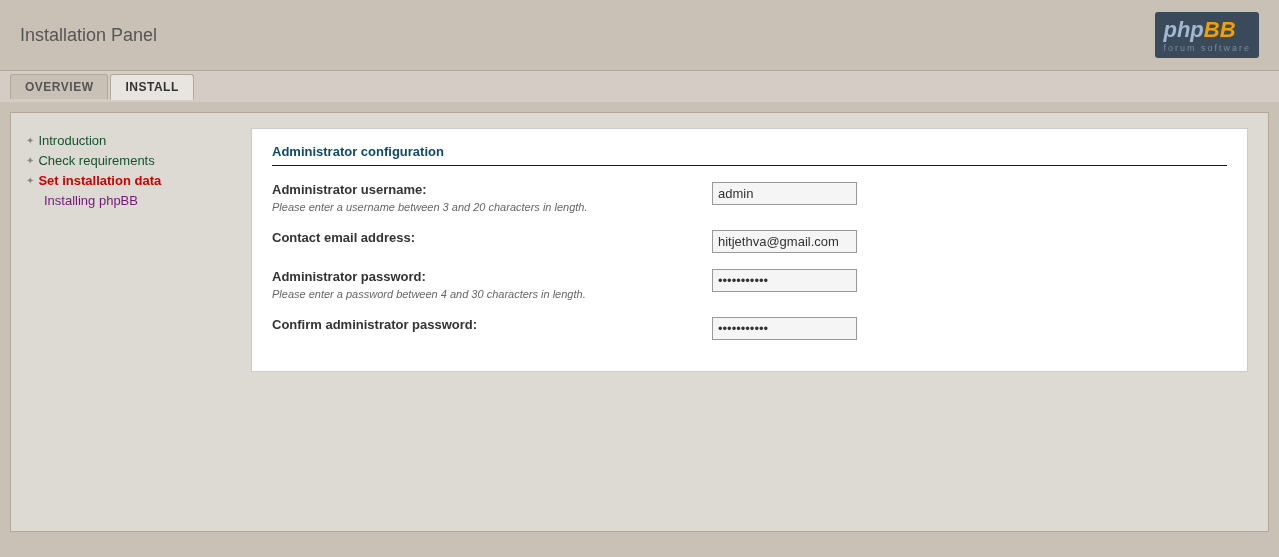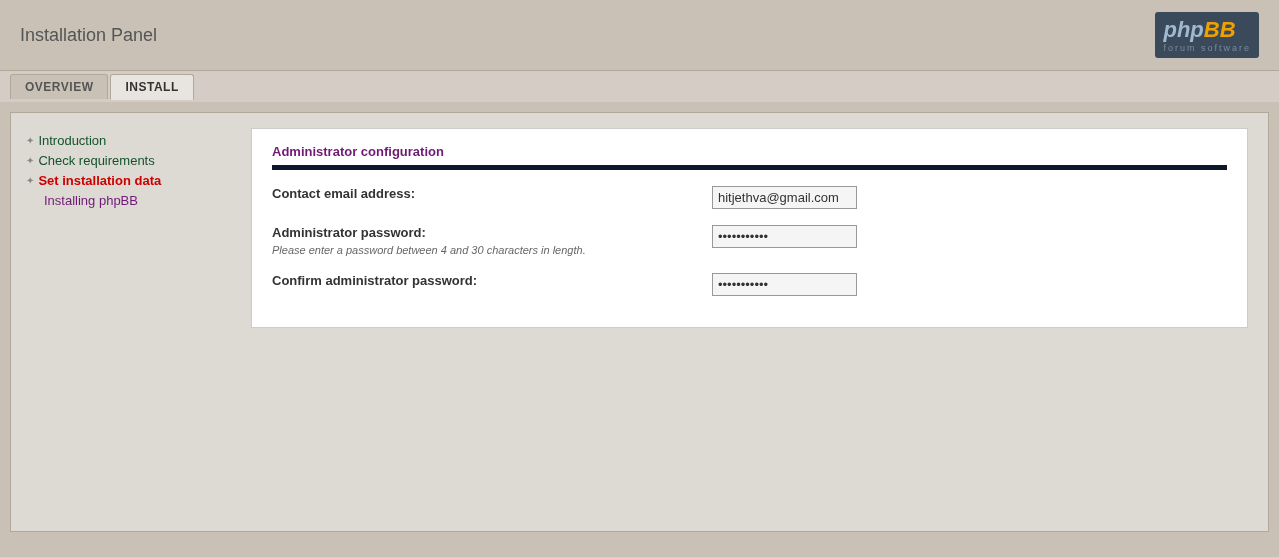--- a/index.html
+++ b/index.html
@@ -105,22 +105,22 @@
     }
     
     .form-panel {
       background-color: #ffffff;
       border: 1px solid #ccc;
       padding: 15px 20px;
     }
     .section-title {
       font-size: 13px;
       font-weight: bold;
-      color: #701a75;
-      border-bottom: 5px solid #0f172a;
+      color: #0c4a6e;
+      border-bottom: 1px solid #0f172a;
       padding-bottom: 6px;
       margin-bottom: 16px;
     }
     .form-row {
       display: flex;
       align-items: flex-start;
       margin-bottom: 16px;
     }
     .form-label-col {
       width: 440px;
@@ -230,20 +230,29 @@
       <span class="sidebar-bullet">✦</span>
       <span class="sidebar-active">Set installation data</span>
     </div>
     <div class="sidebar-item-sub">Installing phpBB</div>
   </div>
 
   <div id="content">
     <div class="form-panel">
       <div class="section-title">Administrator configuration</div>
 
+      <div class="form-row">
+        <div class="form-label-col">
+          <span class="form-label">Administrator username:</span>
+          <span class="form-hint">Please enter a username between 3 and 20 characters in length.</span>
+        </div>
+        <div class="form-input-col">
+          <input type="text" class="form-input" value="admin" style="">
+        </div>
+      </div>
 
       <div class="form-row">
         <div class="form-label-col">
           <span class="form-label">Contact email address:</span>
         </div>
         <div class="form-input-col">
           <input type="email" class="form-input" value="hitjethva@gmail.com" style="">
         </div>
       </div>
 

